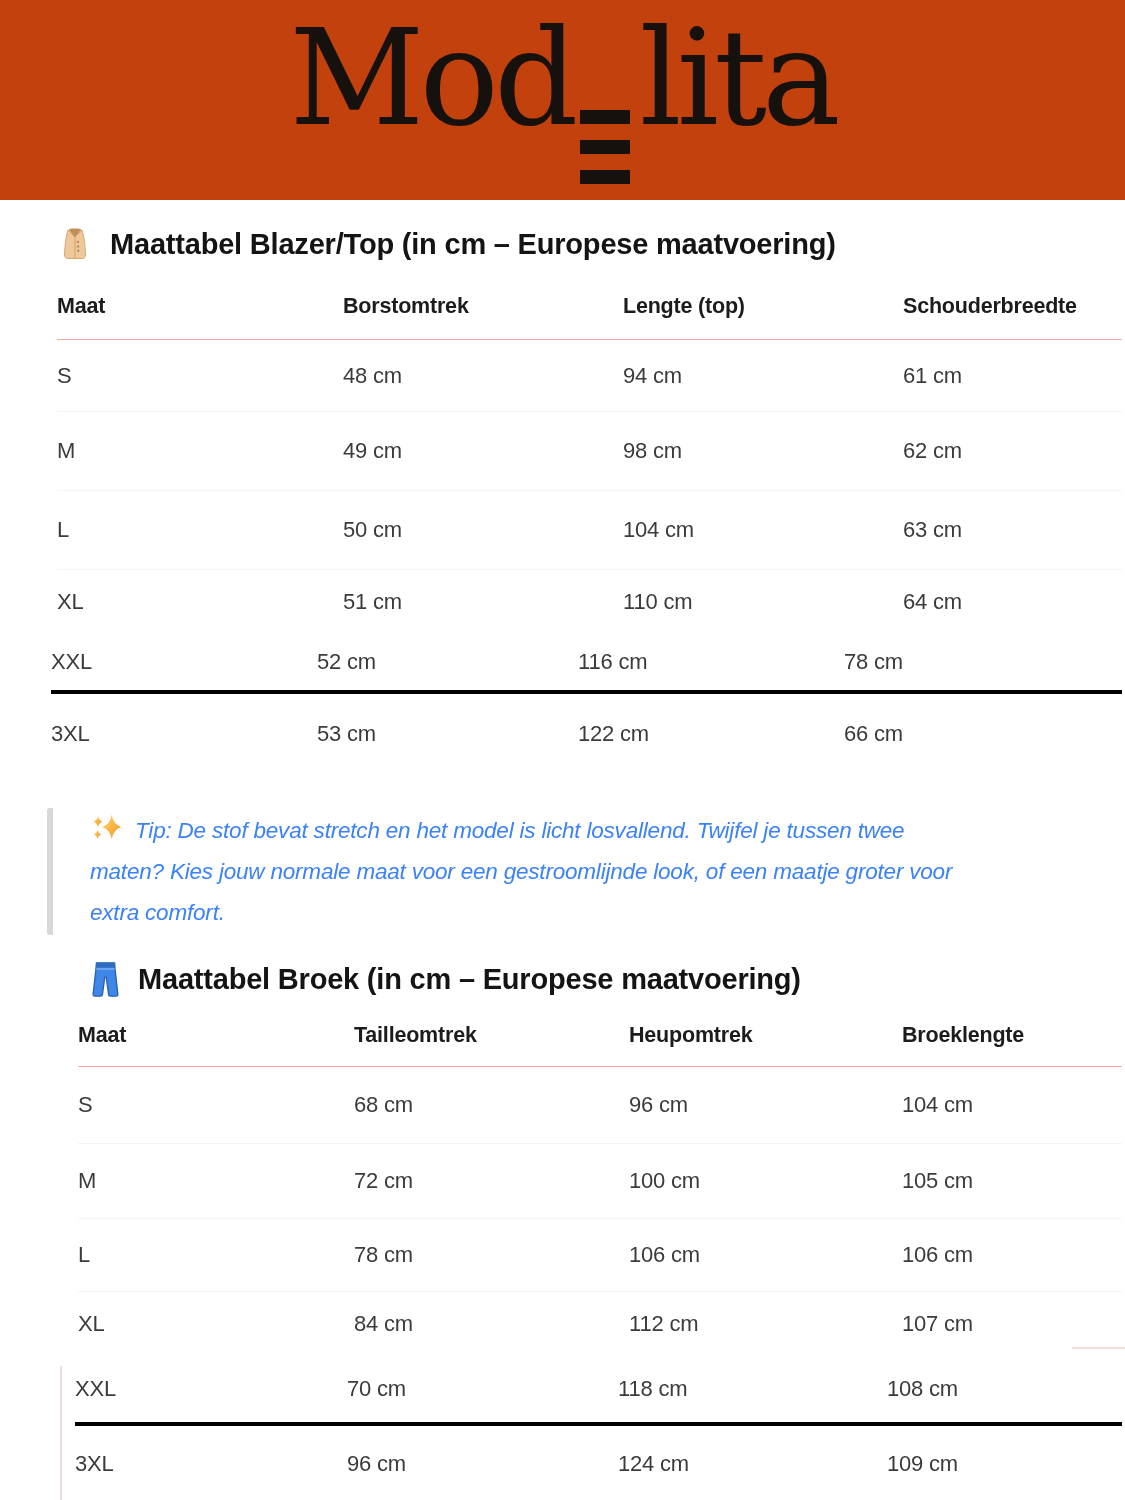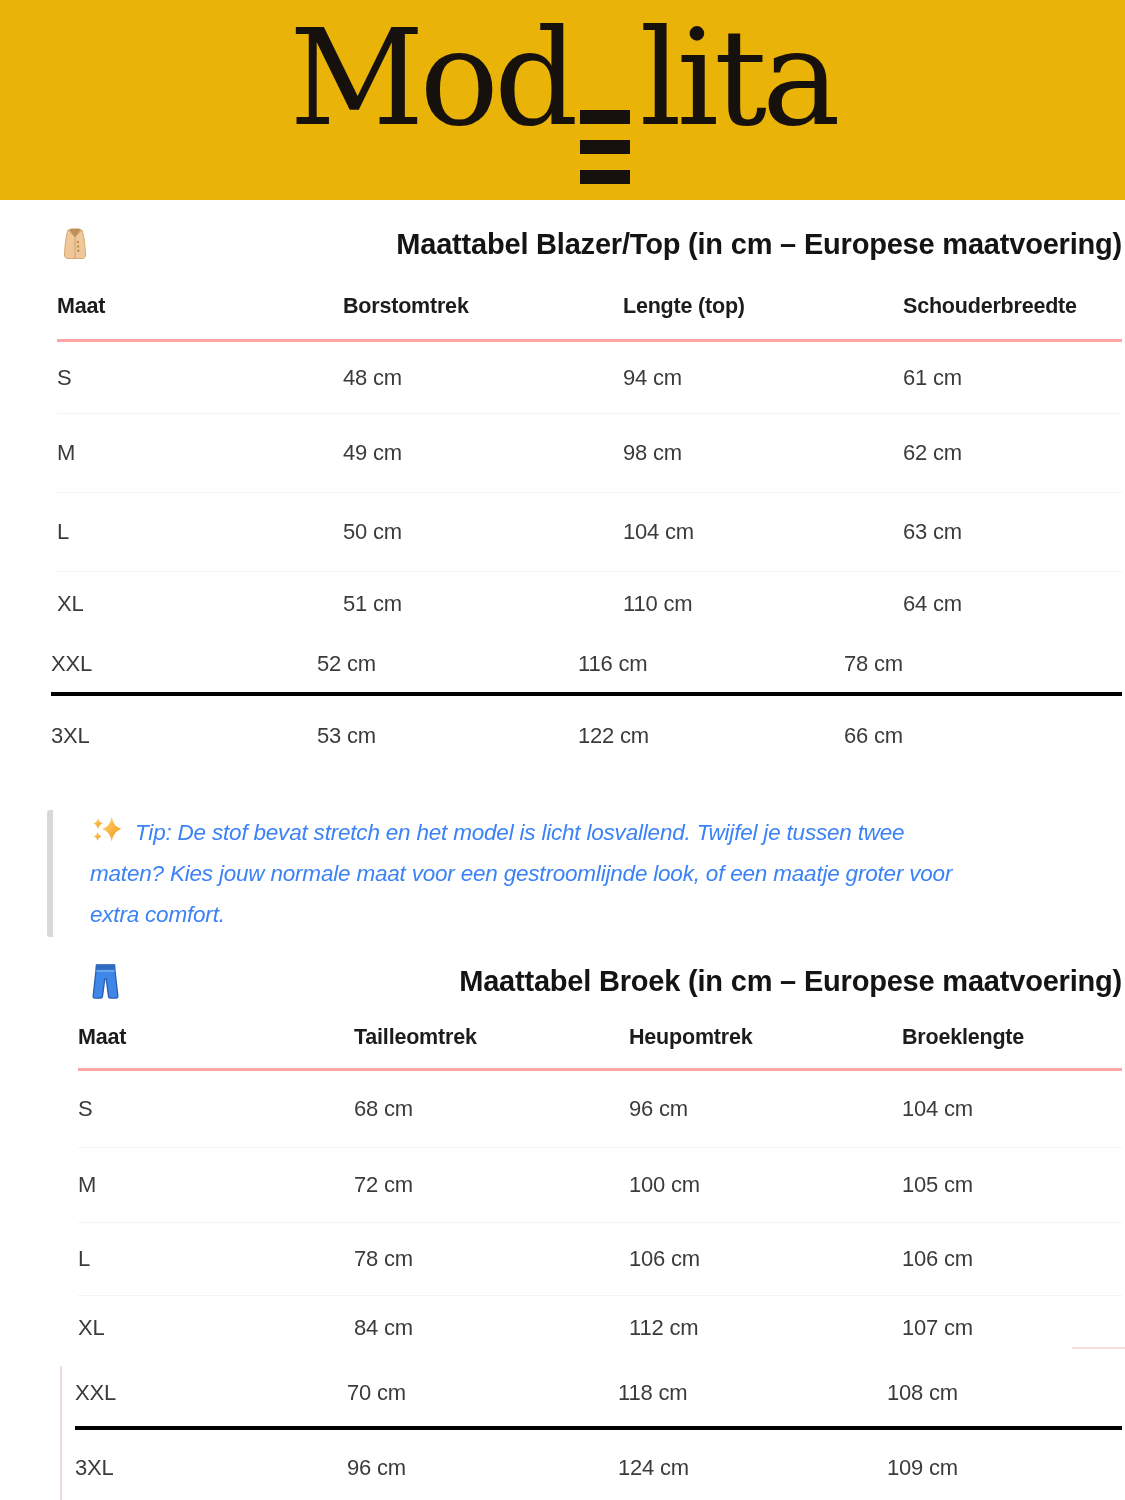--- a/index.html
+++ b/index.html
@@ -3,51 +3,51 @@
 <meta charset="utf-8">
 <title>Modelita</title>
 <style>
   html,body{margin:0;padding:0;background:#fff;}
   #page{
     position:relative;width:1125px;height:1500px;overflow:hidden;background:#ffffff;
     font-family:"Liberation Sans",sans-serif;color:#2b2b2b;
   }
   
   .brand-band{
-    height:200px;background:#eab308;
+    height:200px;background:#c2410c;
     display:flex;align-items:center;justify-content:center;
   }
   .logo{
     font-family:"DejaVu Serif","Liberation Serif",serif;
     font-size:132px;line-height:1;color:#17110e;
     letter-spacing:-5px;white-space:nowrap;transform:translateY(-2px);
   }
   .logo .ebars{
     display:inline-block;width:50px;height:74px;margin:0 9px 0 7px;
     vertical-align:baseline;
     display:inline-flex;flex-direction:column;justify-content:space-between;
   }
   .logo .ebars i{display:block;width:100%;height:14px;background:#17110e;}
   
   .content{padding:0 3px 0 57px;}
   .section-title{
-    display:flex;align-items:center;
-    font-size:29px;font-weight:700;color:#141414;letter-spacing:-.2px;justify-content:space-between;
+    display:flex;align-items:center;gap:17px;
+    font-size:29px;font-weight:700;color:#141414;letter-spacing:-.2px;
   }
   .st-blazer{margin-top:24px;height:40px;}
   .st-broek{height:40px;margin-left:33px;}
   .icon-box{flex:0 0 auto;display:inline-flex;}
   
   .thead,.trow{display:grid;align-items:center;}
   .t1 .thead,.t1 .trow{grid-template-columns:286px 280px 280px 1fr;}
   .t1 .trow.shifted{grid-template-columns:266px 261px 266px 1fr;margin-left:-6px;}
   .t2 .thead,.t2 .trow{grid-template-columns:276px 275px 273px 1fr;margin-left:21px;}
   .t2 .trow.shifted{grid-template-columns:272px 271px 269px 1fr;margin-left:18px;}
   .thead{
-    margin-top:30px;padding-bottom:20px;border-bottom:3px solid #fca5a5;
+    margin-top:30px;padding-bottom:20px;border-bottom:1px solid #fca5a5;
     font-size:21.5px;font-weight:700;color:#1c1c1c;letter-spacing:-.2px;
   }
   .t2 .thead{margin-top:24px;padding-bottom:18px;}
   .trow{font-size:22px;color:#3b3b3b;letter-spacing:-.2px;}
   .trow.rule{border-bottom:1px solid #f4f4f4;}
   .trow.rule2{border-bottom:4px solid #000000;}
   .h71{height:71px;}.h78{height:78px;}.h64{height:64px;}.h56{height:56px;}.h80{height:80px;}
   .h76{height:76px;}.h74{height:74px;}.h72{height:72px;}.h66{height:66px;}.h75{height:75px;}
   
   .tip{

